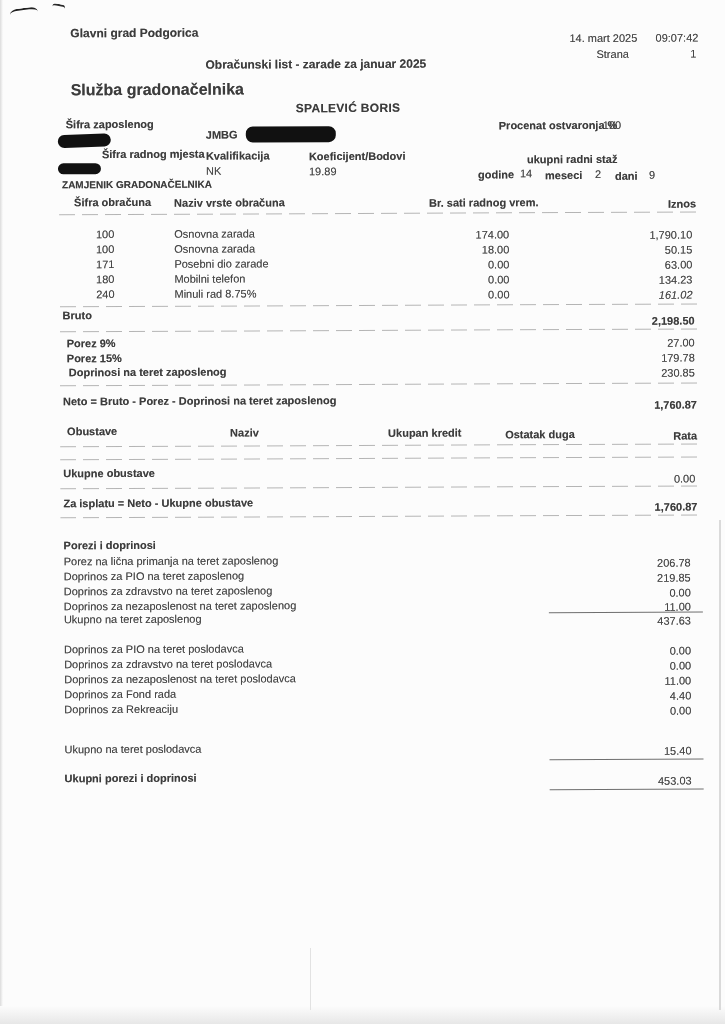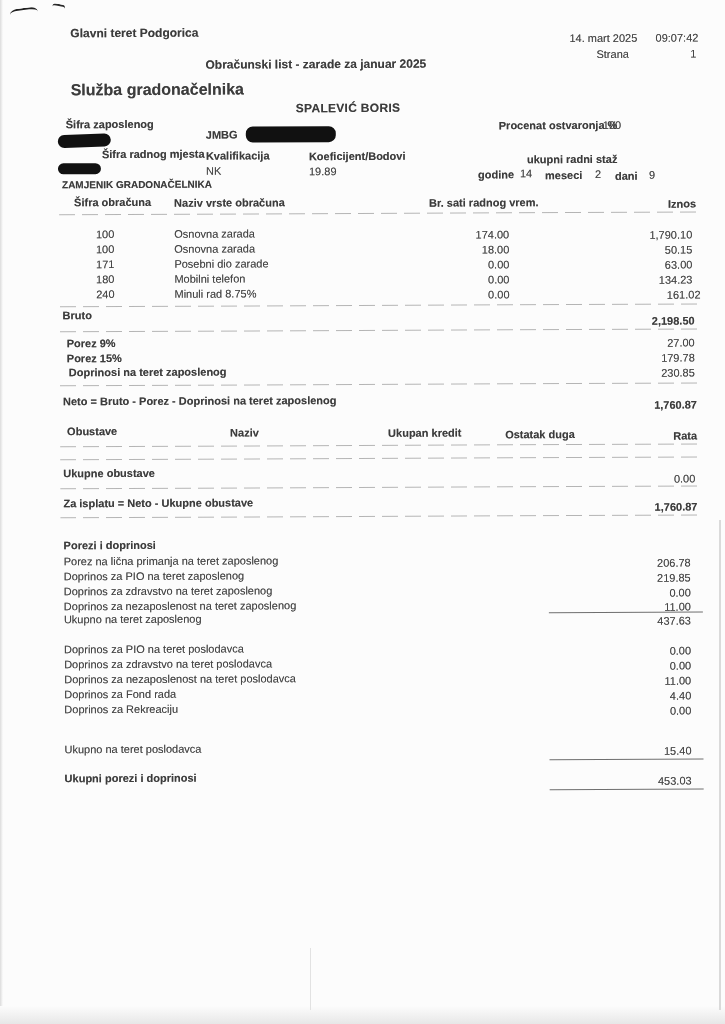--- a/index.html
+++ b/index.html
@@ -27,21 +27,21 @@
 
   <div class="artifact" style="left:10px;top:8px;width:28px;height:8px;border-top:2px solid #222;border-radius:60%/100%;transform:rotate(-7deg);"></div>
   <div class="artifact" style="left:52px;top:4px;width:13px;height:5px;border-top:2px solid #2a2a2a;border-radius:60%/100%;transform:rotate(10deg);"></div>
   <div class="artifact" style="left:0;top:0;width:3px;height:1024px;background:linear-gradient(90deg,#dcdcdc,rgba(0,0,0,0));"></div>
   <div class="artifact" style="left:0;top:1006px;width:725px;height:18px;background:linear-gradient(#fcfcfc,#e7e7e7);"></div>
   <div class="artifact" style="left:310px;top:948px;width:1px;height:62px;background:#e2e2e2;"></div>
   <div class="artifact" style="left:719px;top:520px;width:2px;height:490px;background:#dadada;"></div>
 
   <div class="tilt">
 
-    <div class="abs b" style="left:72px;top:26px;font-size:12px;">Glavni teret Podgorica</div>
+    <div class="abs b" style="left:72px;top:26px;font-size:12px;">Glavni grad Podgorica</div>
     <div class="abs" style="left:571px;top:33px;">14. mart 2025</div>
     <div class="abs num" style="right:25px;top:33px;">09:07:42</div>
     <div class="abs" style="left:598px;top:49px;">Strana</div>
     <div class="abs num" style="right:27px;top:49px;">1</div>
     <div class="abs b" style="left:207px;top:58px;font-size:12px;">Obračunski list  -  zarade za  januar 2025</div>
     <div class="abs b" style="left:72px;top:82px;font-size:16px;">Služba gradonačelnika</div>
     <div class="abs b" style="left:297px;top:102px;font-size:12px;letter-spacing:.3px;">SPALEVIĆ BORIS</div>
 
     <div class="abs b" style="left:67px;top:117px;">Šifra zaposlenog</div>
     <div class="redact" style="left:59px;top:133px;width:53px;height:13px;transform:rotate(-2deg);"></div>
@@ -89,21 +89,21 @@
     <div class="abs num" style="right:32px;top:260px;">63.00</div>
 
     <div class="abs num" style="left:75px;top:272px;width:40px;">180</div>
     <div class="abs" style="left:175px;top:272px;">Mobilni telefon</div>
     <div class="abs num" style="left:430px;top:274px;width:80px;">0.00</div>
     <div class="abs num" style="right:32px;top:275px;">134.23</div>
 
     <div class="abs num" style="left:75px;top:287px;width:40px;">240</div>
     <div class="abs" style="left:175px;top:287px;">Minuli rad 8.75%</div>
     <div class="abs num" style="left:430px;top:289px;width:80px;">0.00</div>
-    <div class="abs num" style="right:24px;top:290px;">161.02</div>
+    <div class="abs num" style="right:32px;top:290px;font-style:italic;">161.02</div>
 
     <div class="rule" style="left:60px;top:305px;width:642px;"></div>
 
     <div class="abs b" style="left:63px;top:308px;">Bruto</div>
     <div class="abs num b" style="right:30px;top:316px;">2,198.50</div>
     <div class="rule" style="left:60px;top:330px;width:642px;"></div>
 
     <div class="abs b" style="left:67px;top:336px;">Porez 9%</div>
     <div class="abs num" style="right:30px;top:338px;">27.00</div>
     <div class="abs b" style="left:67px;top:351px;">Porez 15%</div>

